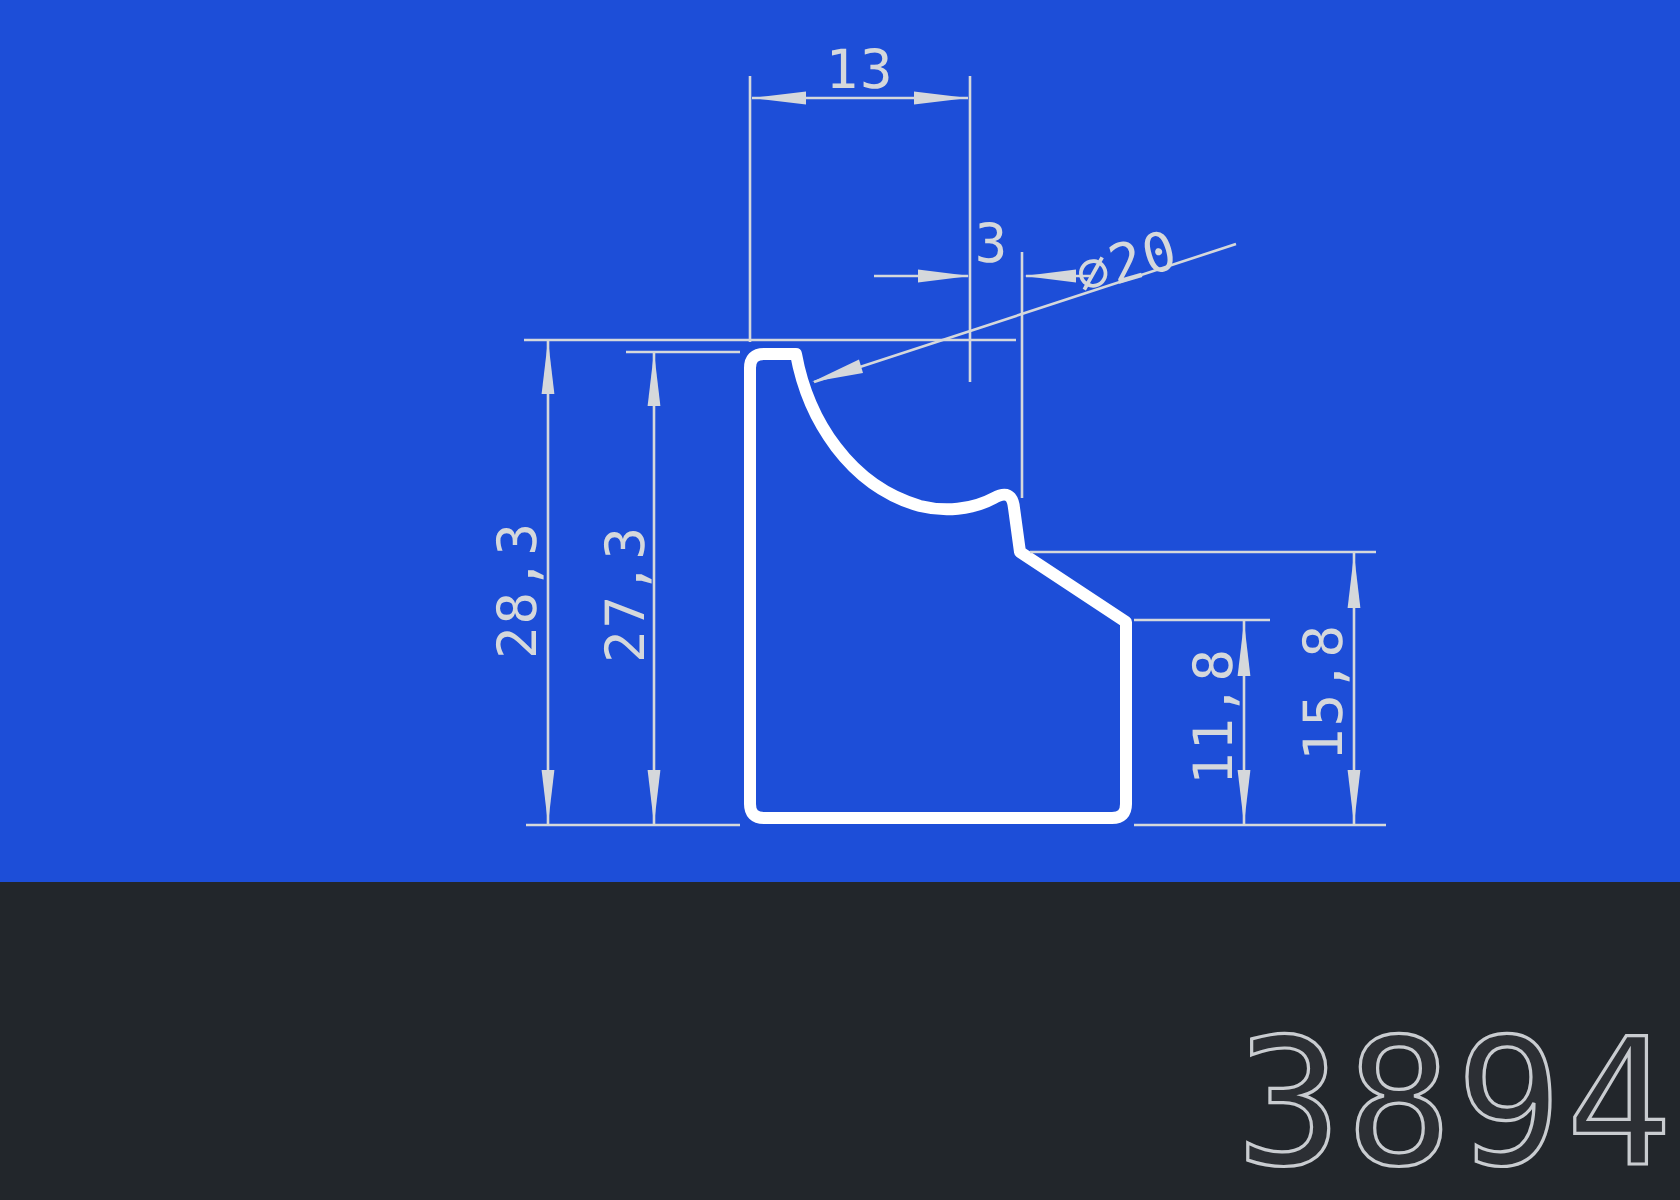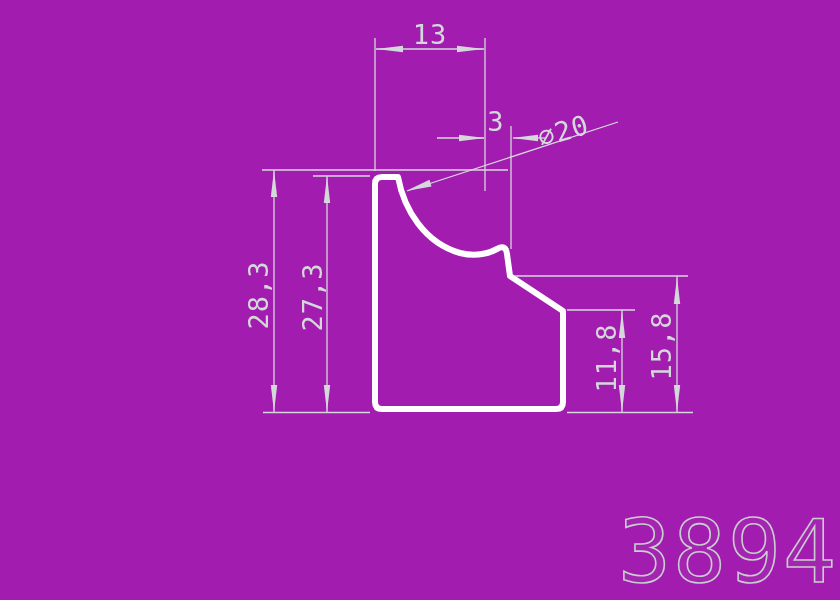--- a/index.html
+++ b/index.html
@@ -6,22 +6,22 @@
     margin: 0;
     padding: 0;
     width: 840px;
     height: 600px;
     overflow: hidden;
     background: #22262b;
   }
   .stage {
     position: relative;
     width: 840px;
-    height: 600px;
-    background: #a21caf;
+    height: 441px;
+    background: #1d4ed8;
     font-family: "DejaVu Sans Mono", "Liberation Mono", monospace;
   }
   svg.cad {
     position: absolute;
     left: 0;
     top: 0;
   }
   svg.cad text {
     font-family: "DejaVu Sans Mono", "DejaVu Sans", monospace;
     font-size: 27px;

